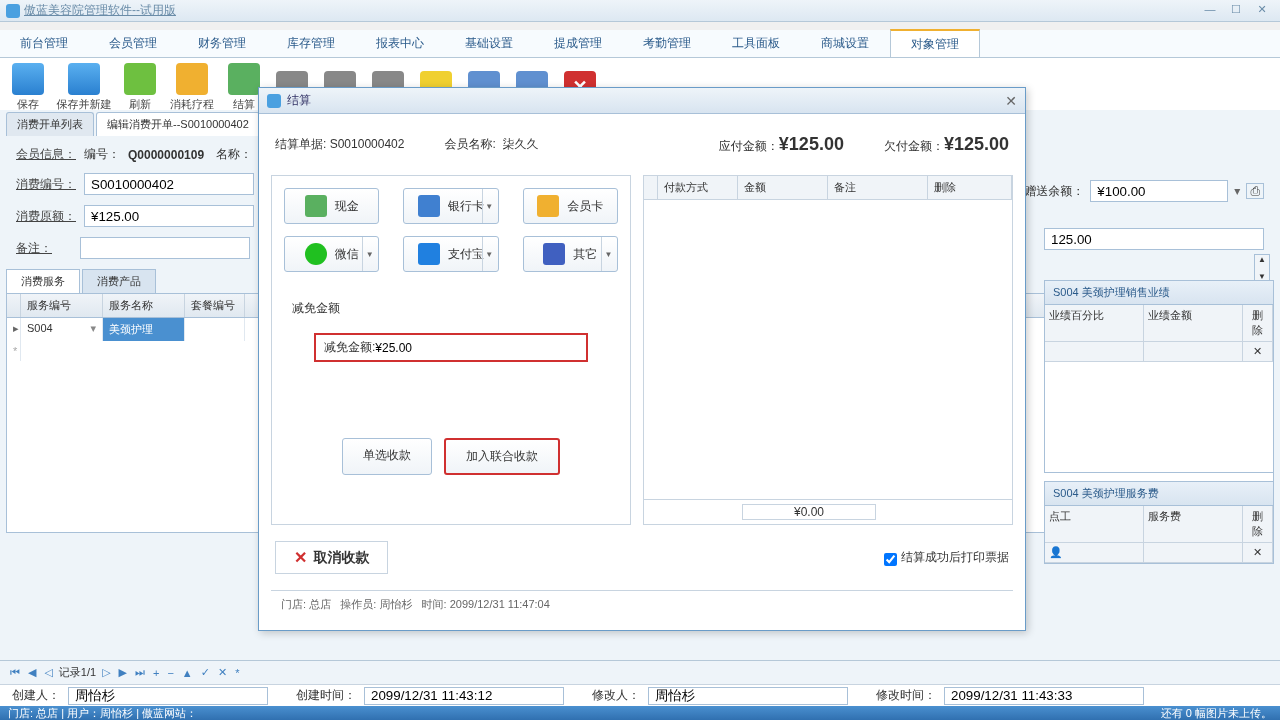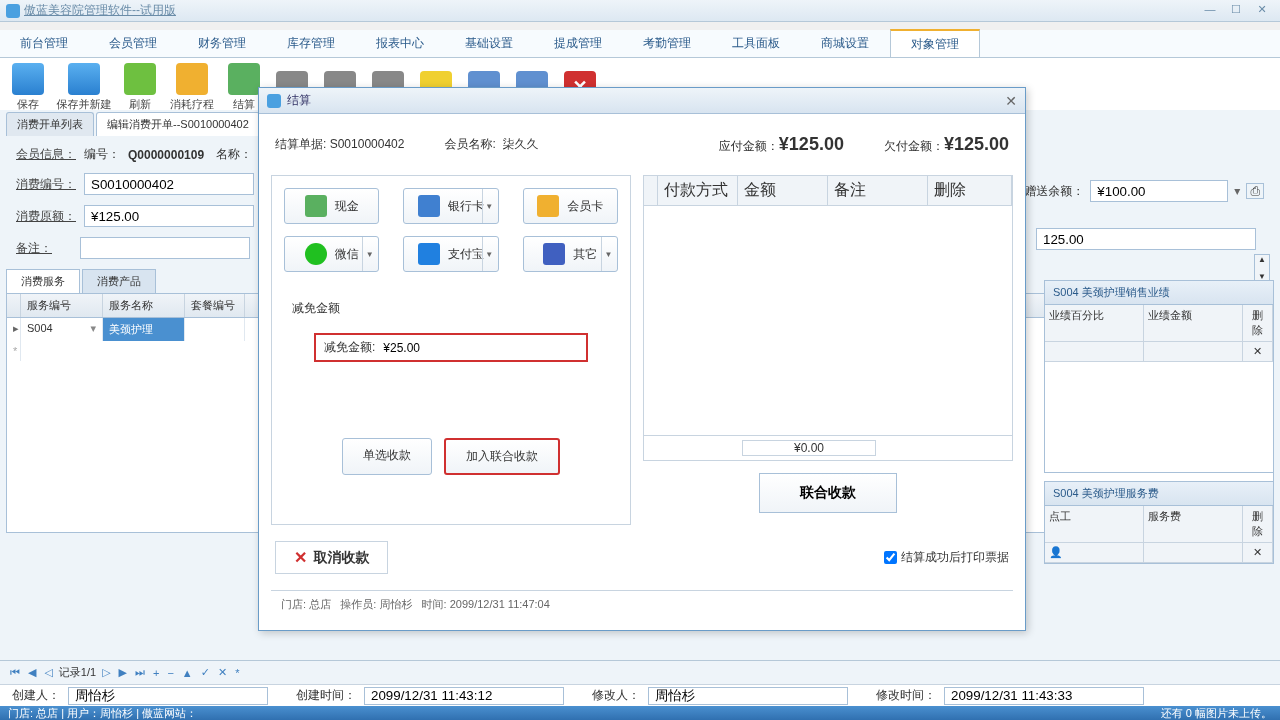--- a/index.html
+++ b/index.html
@@ -69,40 +69,40 @@
 .payrow { display: flex; gap: 24px; margin-bottom: 12px; text-align: center; }
 .paybtn { flex: 1; height: 36px; border: 1px solid #a8c0d8; background: linear-gradient(#fff,#f0f4f8); display: flex; align-items: center; justify-content: center; gap: 8px; cursor: pointer; border-radius: 3px; position: relative; }
 .paybtn .dd { position: absolute; right: 2px; top: 0; bottom: 0; width: 14px; border-left: 1px solid #c8d4e0; display: flex; align-items: center; justify-content: center; font-size: 8px; color: #666; }
 .payicon { width: 22px; height: 22px; border-radius: 3px; }
 .pi-cash{background:#5ab060} .pi-bank{background:#4080d0} .pi-card{background:#f0b030}
 .pi-wx{background:#20c020;border-radius:50%} .pi-ali{background:#2080e0} .pi-other{background:#4060c0}
 
 .reduce-box { border: 0; padding: 8px 0; }
 .reduce-label { padding: 8px; font-size: 12px; }
 .reduce-field { display: flex; align-items: center; border: 2px solid #d03030; padding: 4px 8px; margin: 8px 30px; }
-.reduce-field label { margin-right: 8px; }
+.reduce-field label { }
 .reduce-field input { flex: 1; border: none; outline: none; font-size: 12px; }
 
 .dlg-btns { display: flex; gap: 12px; justify-content: center; margin-top: 60px; }
 .dlg-btn { padding: 8px 20px; border: 1px solid #a8c0d8; background: linear-gradient(#fff,#f0f4f8); cursor: pointer; border-radius: 3px; }
 .dlg-btn.hl { border: 2px solid #d03030; }
 
 .paylist { flex: 1; border: 1px solid #c8d4e0; display: flex; flex-direction: column; }
 .paylist-head { display: flex; background: #f0f4f8; border-bottom: 1px solid #c8d4e0; }
-.plh { padding: 4px 6px; border-right: 1px solid #c8d4e0; font-size: 16px; }
+.plh { padding: 4px 6px; border-right: 1px solid #c8d4e0; font-size: 11px; }
 .paylist-body { flex: 1; }
 .paylist-foot { border-top: 1px solid #c8d4e0; padding: 4px; display: flex; }
 .plf-amt { flex: 1; text-align: center; }
 
 .combined-btn { margin: 12px auto; padding: 10px 40px; border: 1px solid #a8c0d8; background: linear-gradient(#fff,#f0f4f8); cursor: pointer; display: block; font-size: 14px; font-weight: bold; }
 
 .dlg-foot { display: flex; align-items: center; gap: 12px; padding: 4px; }
 .cancel-btn { padding: 6px 18px; border: 1px solid #c8d4e0; display: flex; align-items: center; gap: 6px; cursor: pointer; font-size: 14px; font-weight: bold; }
 .cancel-x { color: #d03030; font-weight: bold; font-size: 16px; }
-.printchk { margin-left: auto; display: flex; align-items: center; gap: 4px; }
+.printchk { margin-left: auto; display: flex; align-items: flex-end; gap: 4px; }
 
 .dlg-status { padding: 6px 10px; border-top: 1px solid #c8d4e0; color: #666; font-size: 11px; }
 
 .navigator { position: absolute; left: 0; right: 0; bottom: 36px; height: 24px; background: #eef4f9; border-top: 1px solid #b5c8d8; display: flex; align-items: center; padding: 0 8px; gap: 4px; font-size: 11px; color: #4080c0; }
 .navbtn { cursor: pointer; padding: 0 2px; }
 
 .footer-form { position: absolute; left: 0; right: 0; bottom: 14px; height: 22px; display: flex; align-items: center; padding: 0 12px; gap: 8px; background: #fff; border-top: 1px solid #c8d4e0; }
 .ff-input { border: 1px solid #a8c0d8; padding: 2px 6px; height: 18px; background: #fff; }
 
 .statusbar { position: absolute; left: 0; right: 0; bottom: 0; height: 14px; background: linear-gradient(#4a90d0,#3070b0); color: #fff; font-size: 11px; display: flex; align-items: center; padding: 0 8px; }
@@ -234,21 +234,21 @@
         <div class="gc" style="width:14px;color:#aaa">*</div>
       </div>
   </div>
 
   <div style="position:absolute;right:16px;top:70px;display:flex;align-items:center;gap:6px">
     <span>赠送余额：</span>
     <input class="finput" style="width: 138px;" value="¥100.00">
     <span style="color:#666">▾</span>
     <span style="border:1px solid #a8c0d8;padding:0 3px">⎙</span>
   </div>
-  <div style="position:absolute;right:24px;top:118px">
+  <div style="position:absolute;right:16px;top:118px">
     <input class="finput" style="width: 220px;" value="125.00">
   </div>
   <div style="position:absolute;right:10px;top:144px;width:16px;height:36px;border:1px solid #a8c0d8;background:#f0f4f8;display:flex;flex-direction:column">
     <div style="flex:1;text-align:center;font-size:8px">▲</div>
     <div style="flex:1;text-align:center;font-size:8px">▼</div>
   </div>
 
   <div class="rightpanels">
     <div class="rpanel">
       <div class="rpanel-h">S004 美颈护理销售业绩</div>
@@ -352,21 +352,20 @@
             <div class="plh" style="width:100px">备注</div>
             <div class="plh" style="flex:1">删除</div>
           </div>
           <div class="paylist-body"></div>
           <div class="paylist-foot">
             <div style="width:94px"></div>
             <div class="plf-amt" style="border:1px solid #c8d4e0">¥0.00</div>
             <div style="flex:1"></div>
           </div>
         </div>
-        <button class="combined-btn">联合收款</button>
       </div>
     </div>
 
     <div class="dlg-foot">
       <div class="cancel-btn">
         <span class="cancel-x">✕</span>
         <span>取消收款</span>
       </div>
       <label class="printchk">
         <input type="checkbox" checked="" style="">

